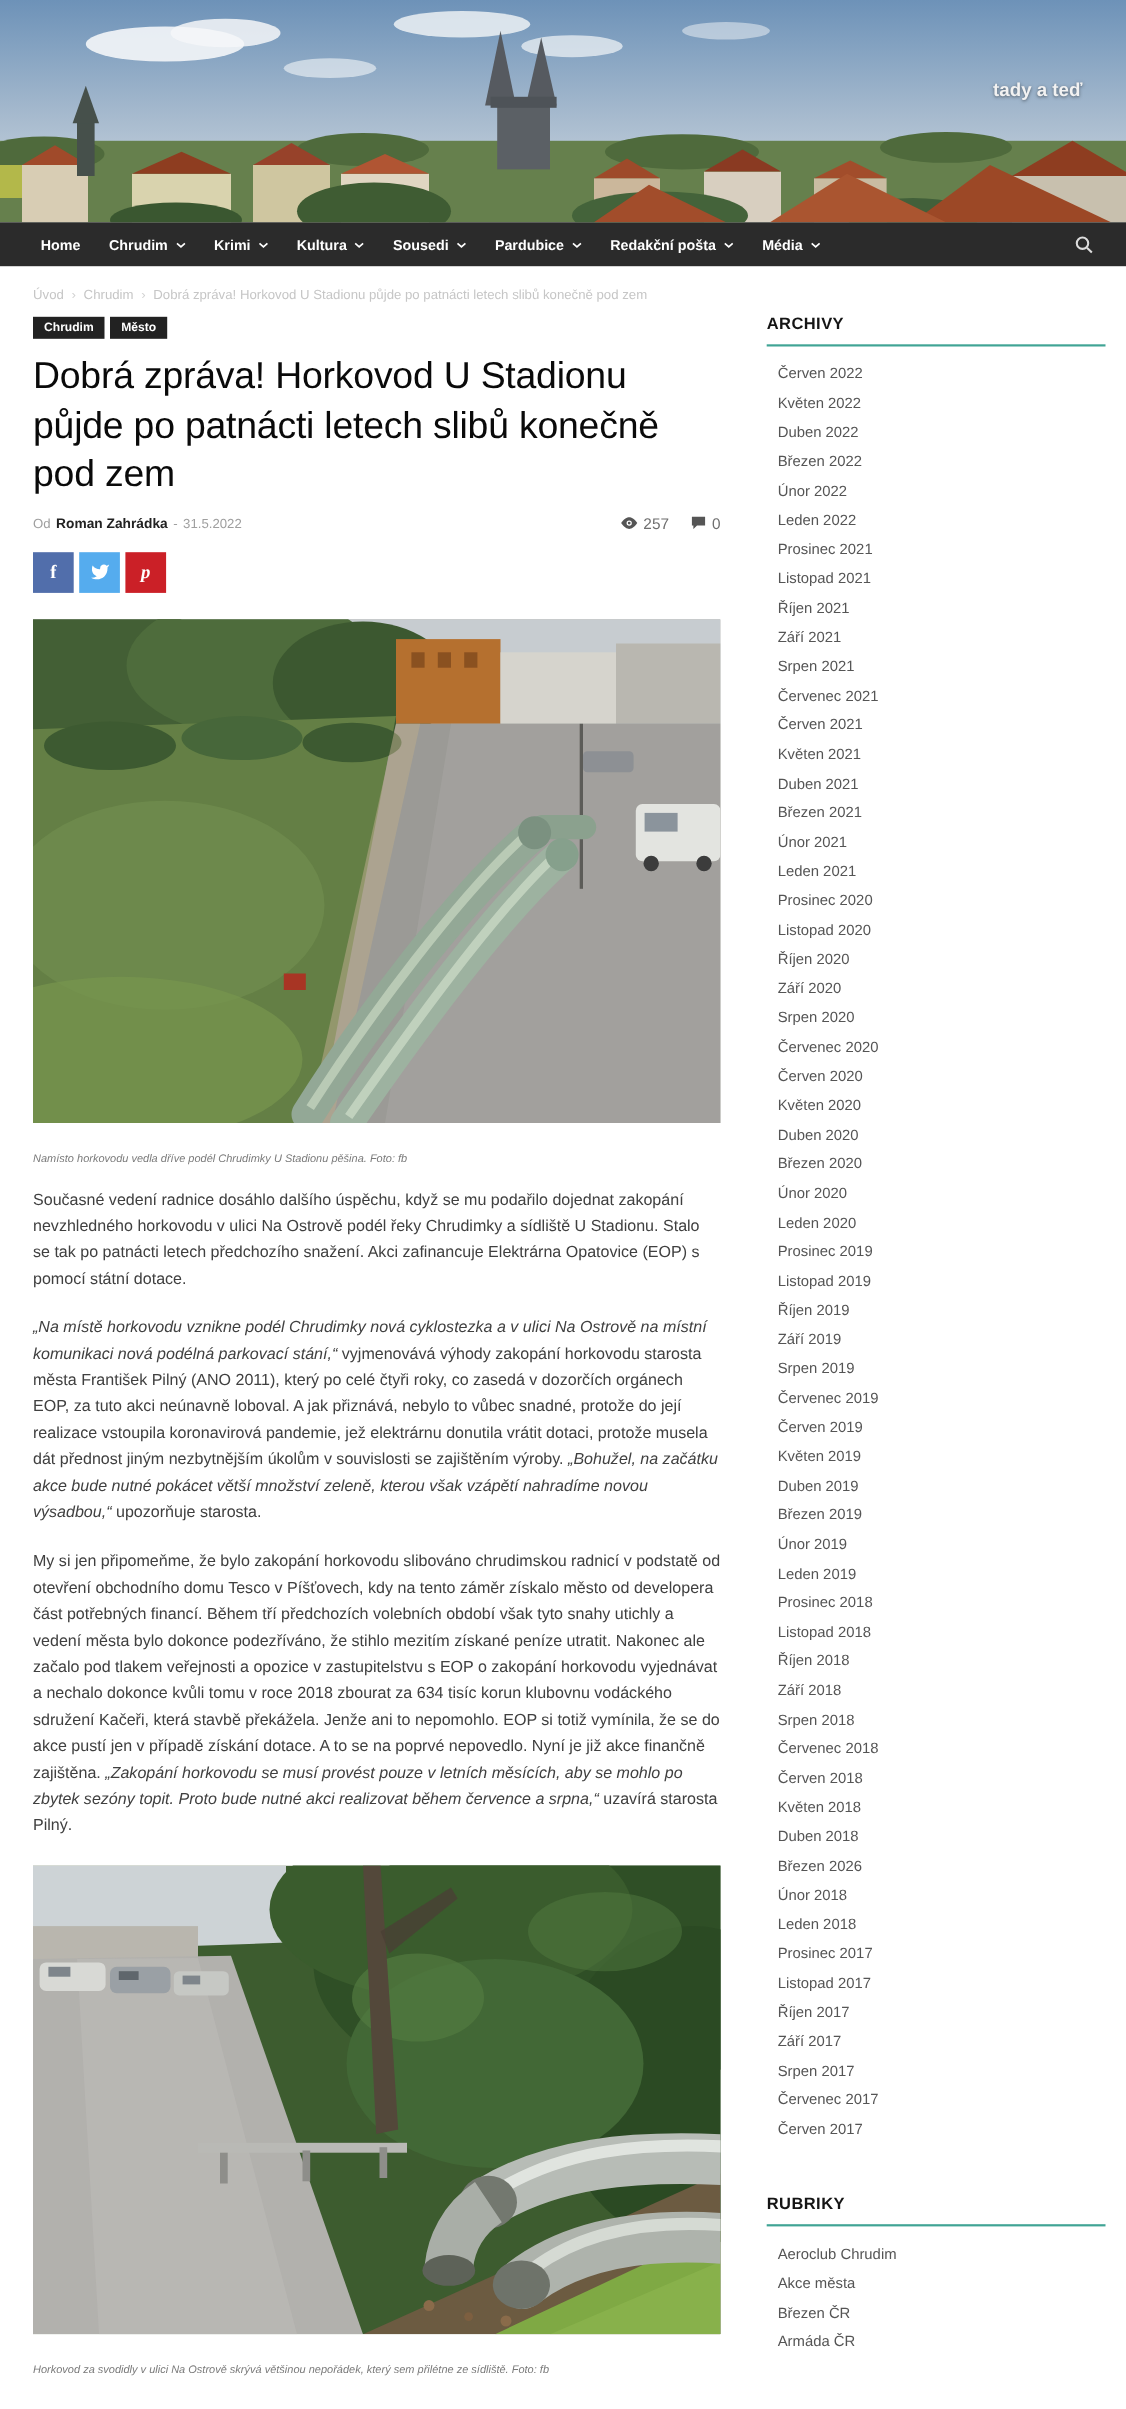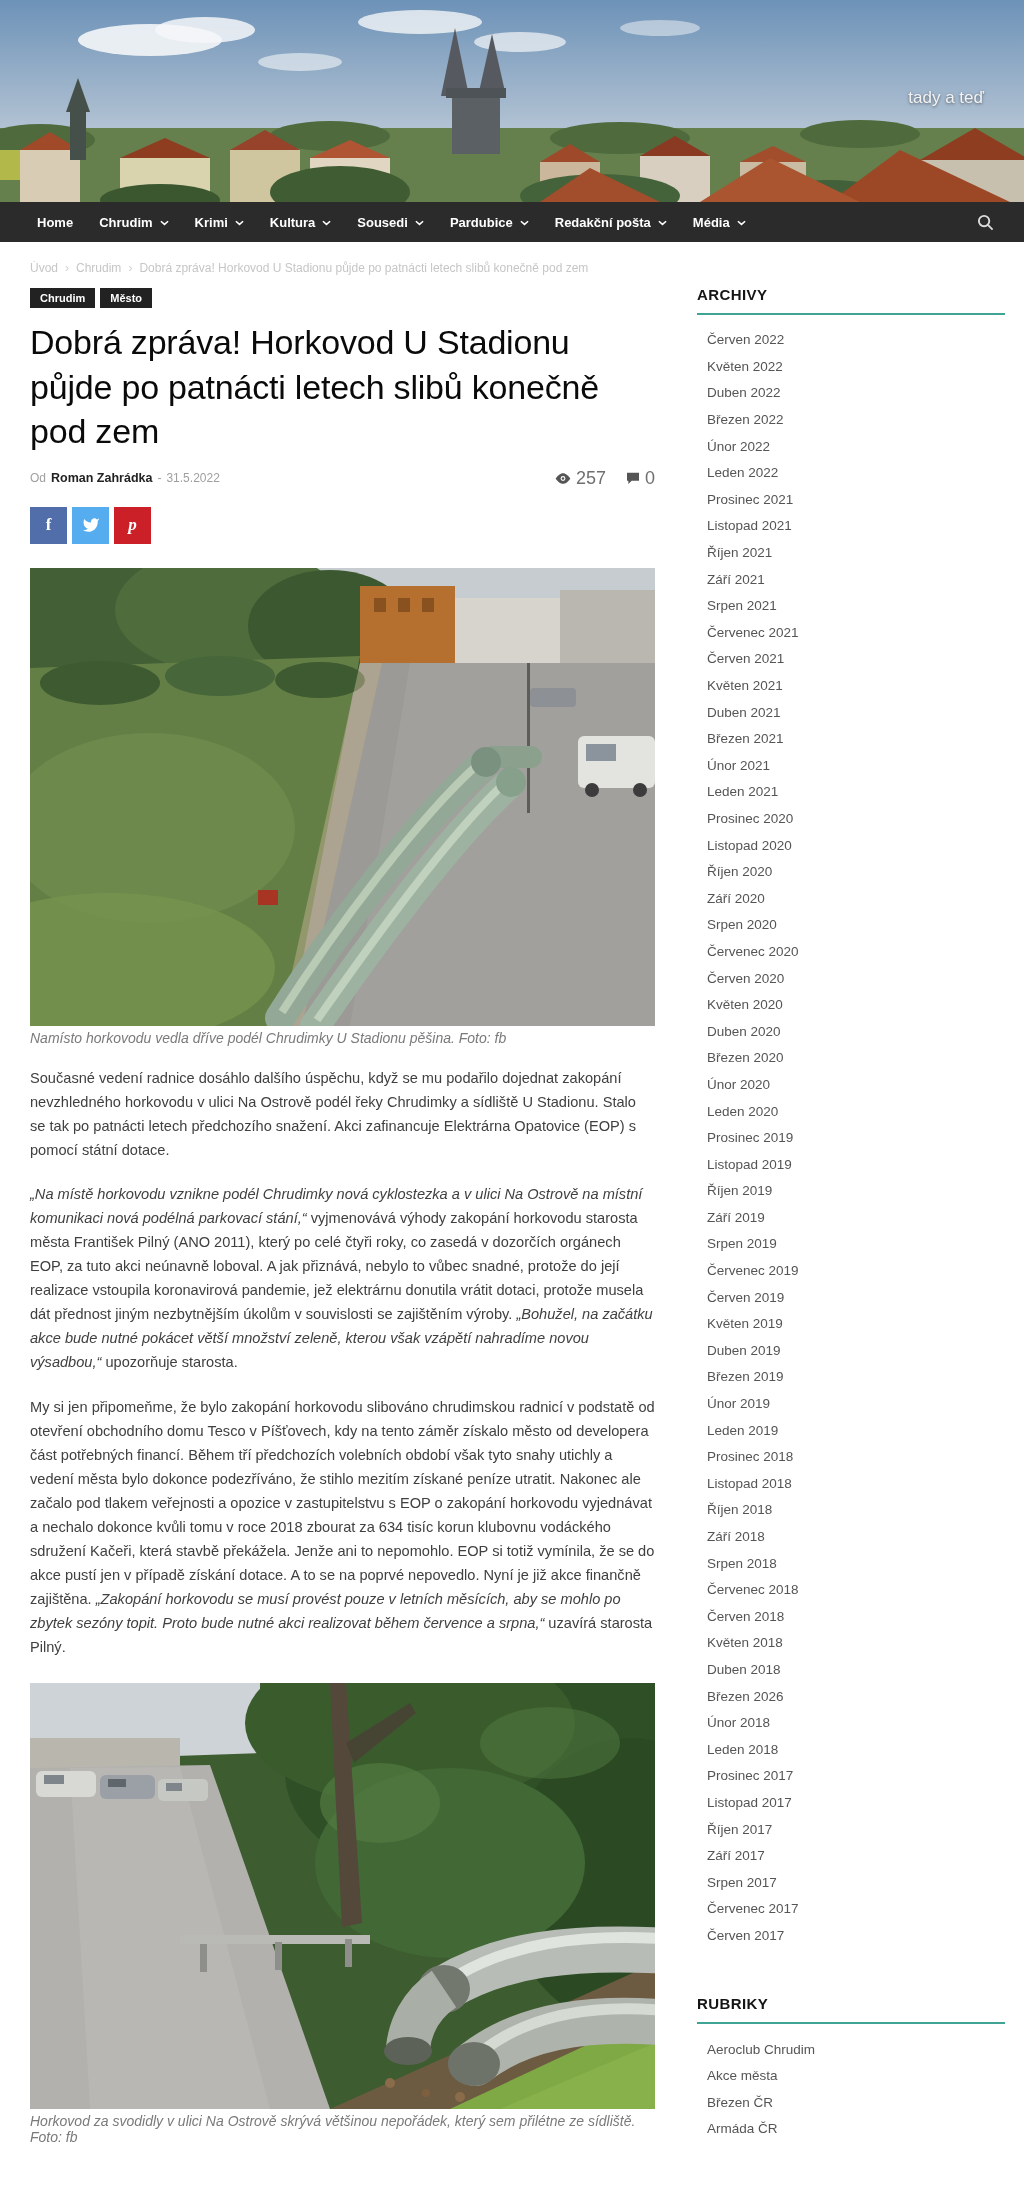--- a/index.html
+++ b/index.html
@@ -5,22 +5,22 @@
   html,body{margin:0;padding:0;background:#fff;}
   body{font-family:"Liberation Sans",sans-serif;-webkit-font-smoothing:antialiased;}
   .page{width:1024px;height:2190px;overflow:hidden;background:#fff;position:relative;}
 
   
   .site-header{height:202px;position:relative;overflow:hidden;}
   .site-header svg{display:block;width:1024px;height:202px;}
   .logo{position:absolute;top:20px;right:38px;font-size:46px;font-weight:bold;letter-spacing:-1px;
         color:#fff;text-shadow:0 1px 4px rgba(0,0,0,.45);white-space:pre;}
   .logo .accent{color:#e8352e;}
-  .tagline{position:absolute;top:88px;right:40px;color:#f2f2f2;font-size:17px;
-           text-shadow:0 1px 3px rgba(0,0,0,.5);}
+  .tagline{position:absolute;top:72px;right:40px;color:#f2f2f2;font-size:17px;
+           text-shadow:0 1px 3px rgba(0,0,0,.5);font-weight:bold;}
 
   
   .main-nav{height:40px;background:#2b2b2b;display:flex;align-items:stretch;padding:0 22px 0 24px;}
   .nav-items{display:flex;align-items:stretch;}
   .nav-item{display:flex;align-items:center;padding:0 13px;color:#fff;font-size:13px;font-weight:600;
             text-decoration:none;cursor:pointer;}
   .nav-item .caret{margin-left:7px;margin-top:2px;display:inline-flex;}
   .nav-search{margin-left:auto;display:flex;align-items:center;padding:0 8px;cursor:pointer;}
 
   
@@ -31,29 +31,29 @@
   .columns{display:flex;gap:42px;align-items:flex-start;}
   .article-col{flex:0 0 625px;width:625px;}
   .sidebar{flex:0 0 308px;width:308px;}
 
   
   .tags{display:flex;gap:5px;margin:2px 0 12px;}
   .tag{background:#222;color:#fff;font-size:11px;font-weight:bold;padding:4px 10px;cursor:pointer;}
   h1.title{font-size:34px;font-weight:400;line-height:1.31;color:#0a0a0a;margin:8px 0 14px;letter-spacing:-.2px;}
   .byline{display:flex;align-items:center;font-size:12px;color:#9f9f9f;gap:5px;margin-top:6px;}
   .byline .author{color:#222;font-weight:bold;font-size:12.5px;text-decoration:none;cursor:pointer;}
-  .meta-right{margin-left:auto;display:flex;align-items:center;gap:6px;color:#6f6f6f;font-size:18px;}
+  .meta-right{margin-left:auto;display:flex;align-items:center;gap:6px;color:#6f6f6f;font-size:14px;}
   .meta-group{display:flex;align-items:center;gap:5px;}
   .meta-group + .meta-group{margin-left:14px;}
   .share-row{display:flex;gap:5px;margin-top:18px;}
   .share-btn{width:37px;height:37px;display:flex;align-items:center;justify-content:center;
              color:#fff;font-weight:bold;font-size:17px;cursor:pointer;border:none;}
   figure{margin:24px 0 0;}
   figure svg.photo{display:block;width:625px;}
-  figcaption{font-size:14px;font-style:italic;color:#7a7a7a;margin-top:4px;}
+  figcaption{font-size:10px;font-style:italic;color:#7a7a7a;margin-top:27px;}
   p.body-text{font-size:14.6px;line-height:1.65;color:#404040;margin:20px 0 0;}
   p.body-text em{font-style:italic;}
   h2.section{font-size:23px;font-weight:500;color:#141414;margin:28px 0 0;}
 
   
   .search-row{display:flex;margin-bottom:40px;}
   .search-row input{flex:1;height:31px;border:1px solid #e3e3e3;padding:0 10px;font-size:13px;color:#333;
                     outline:none;font-family:"Liberation Sans",sans-serif;}
   .search-row button{height:33px;width:66px;background:#222;border:none;color:#fff;font-size:12.5px;
                      font-weight:bold;cursor:pointer;font-family:"Liberation Sans",sans-serif;}

